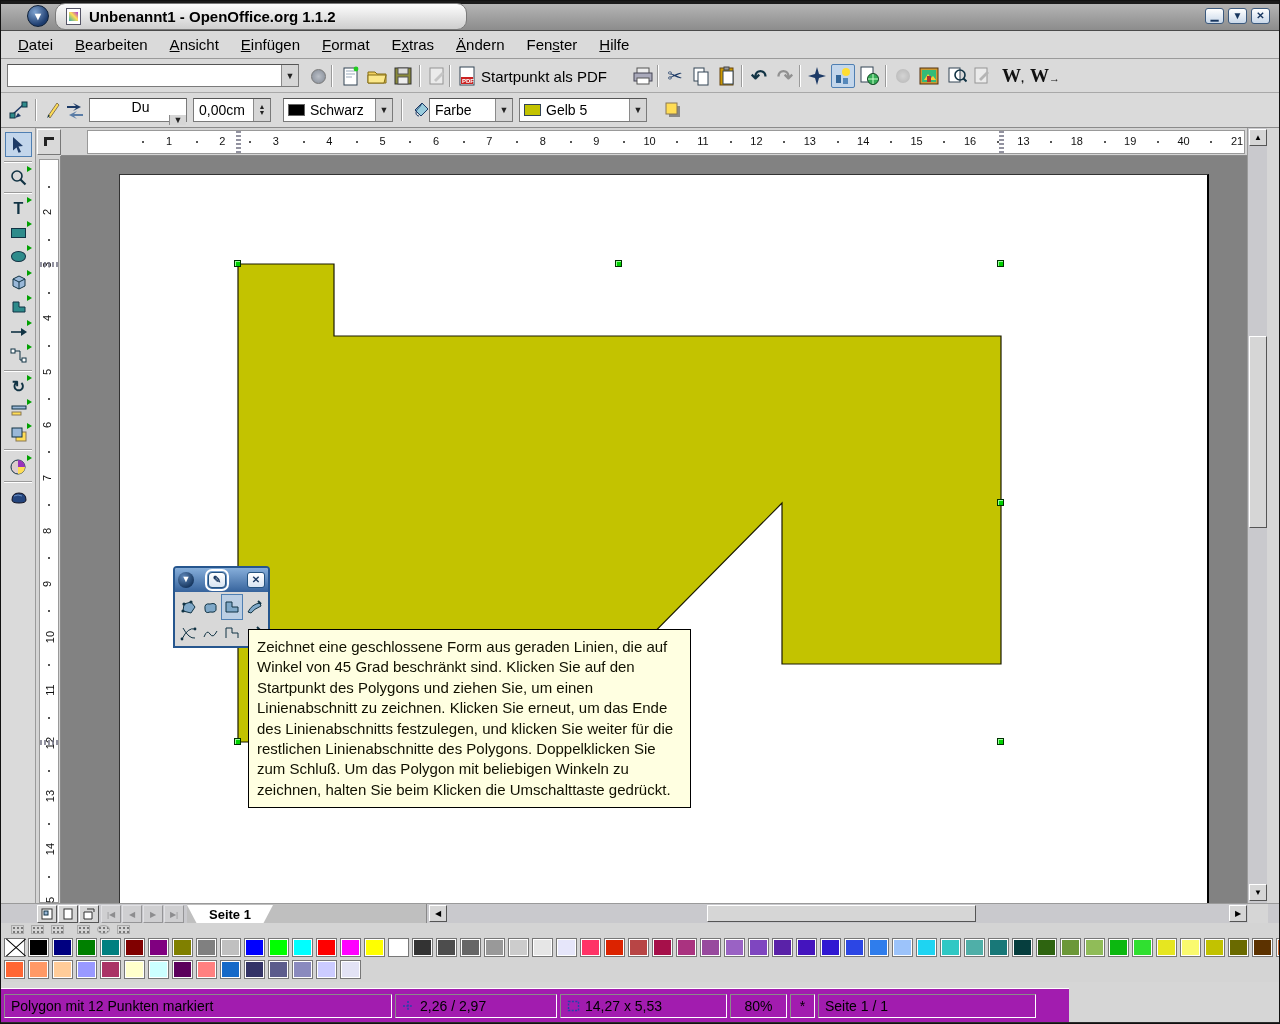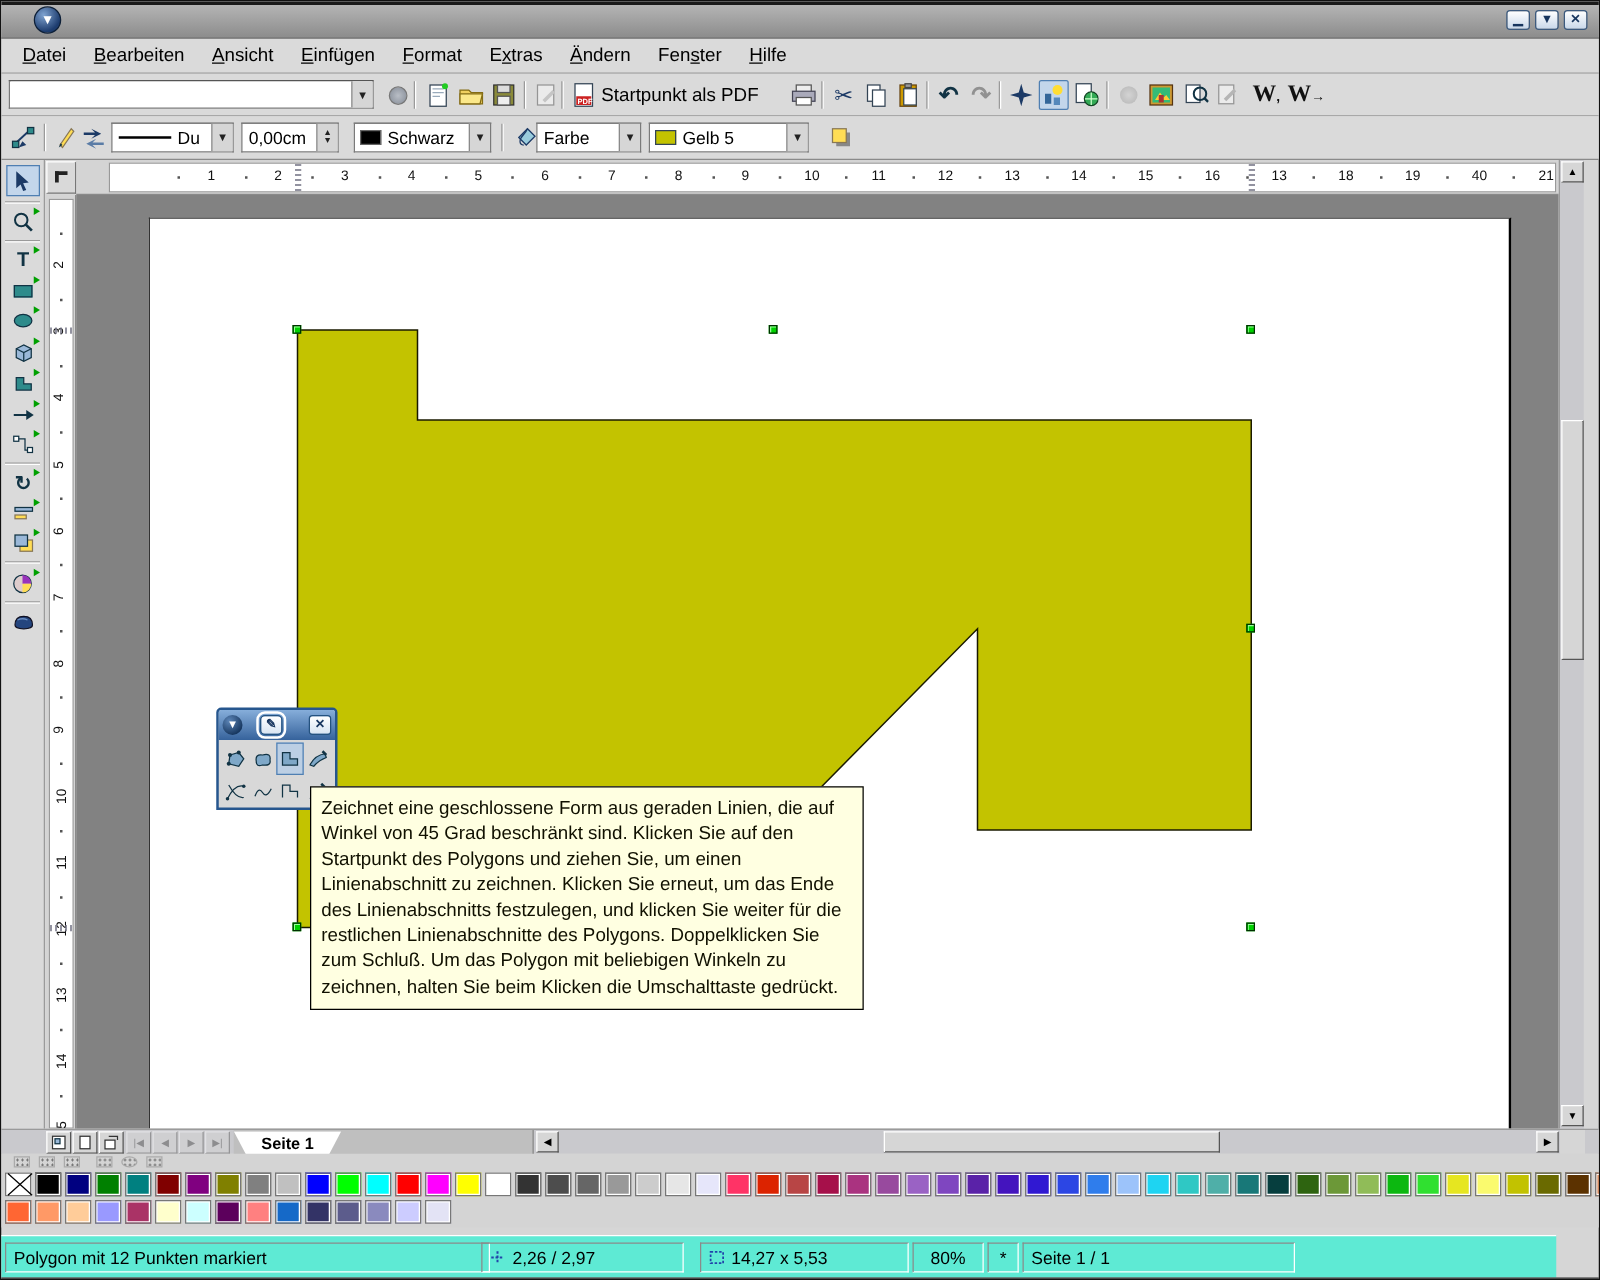--- a/index.html
+++ b/index.html
@@ -74,32 +74,38 @@
   #tabstrip{position:absolute;left:36px;top:0;width:390px;height:20px;background:#BFBFBF;border-right:1px solid #888;}
   
   #optionstrip{left:0;top:922px;width:1280px;height:13px;background:#D4D4D4;}
   .opt-ico{position:absolute;top:2px;width:13px;height:9px;background:radial-gradient(#777 1px,transparent 1px);background-size:4px 4px;border:1px solid #aaa;}
   #colorbar{left:0;top:935px;width:1280px;height:46px;background:#D4D4D4;}
   .sw{position:absolute;width:21px;height:19px;border:1px solid #777;box-shadow:inset 0 0 0 1px #fff;}
   .sw.none{background:#fff;}
   .sw.none:before,.sw.none:after{content:"";position:absolute;left:-2px;top:8px;width:26px;height:1px;background:#000;}
   .sw.none:before{transform:rotate(42deg);}
   .sw.none:after{transform:rotate(-42deg);}
-  #statusbar{left:0;top:987px;width:1244px;height:34px;background:#5eead4;border-top:1px solid #fff;}
+  #statusbar{left:0;top:987px;width:1068px;height:34px;background:#a21caf;border-top:1px solid #fff;}
   .sfield{position:absolute;top:5px;height:24px;border:1px solid #8a8a8a;border-bottom-color:#fff;border-right-color:#fff;font-size:14px;color:#000;display:flex;align-items:center;padding:0 6px;gap:5px;}
   #winbottom{left:0;top:1021px;width:1280px;height:3px;background:#2a2a2a;}
   svg{display:block;}
 </style>
 </head>
 <body>
 
 <div id="win">
 
   <div id="titlebar" class="abs">
     <div id="sysmenu-btn" class="abs"><span>▼</span></div>
+    <div id="title-pill" class="abs">
+      <span class="doc-ico">
+          <i></i>
+        </span>
+      <span id="title-text">Unbenannt1 - OpenOffice.org 1.1.2</span>
+    </div>
     <div class="win-btn abs" style="left:1204px;"><span>▁</span></div>
     <div class="win-btn abs" style="left:1227px;"><span>▼</span></div>
     <div class="win-btn abs" style="left:1250px;"><span>✕</span></div>
   </div>
 
   <div id="menubar" class="abs">
       <span class="menu-item"><u>D</u>atei</span>
       <span class="menu-item"><u>B</u>earbeiten</span>
       <span class="menu-item"><u>A</u>nsicht</span>
       <span class="menu-item"><u>E</u>infügen</span>
@@ -254,21 +260,21 @@
           <path d="M4 16 L13 3 L15 5 L6 18 Z" fill="#FD5" stroke="#875"></path>
           <path d="M3 18l3-2-1.5-1.5z" fill="#134"></path>
         </svg>
       </div>
     <div class="ti" style="left:62px;">
         <svg width="20" height="20">
           <path d="M2 6h9l-3-3 8 4-8 4 3-3H2z" fill="#1c3a66"></path>
           <path d="M18 14h-9l3-3-8 4 8 4-3-3h9z" fill="#5a7ca6"></path>
         </svg>
       </div>
-    <div class="combo" style="left:88px;top:5px;width:98px;height:24px;padding-left:5px;">
+    <div class="combo" style="left:88px;top:5px;width:98px;height:24px;padding-left:5px;flex-direction:column;">
       <span style="display:inline-block;width:42px;height:2px;background:#000;margin-right:5px;"></span>
       <span>Du</span>
       <span class="arr">▼</span>
     </div>
     <div class="combo" style="left:192px;top:5px;width:78px;height:24px;padding-left:5px;">
       <span>0,00cm</span>
       <span class="arr" style="flex-direction:column;font-size:7px;line-height:6px;">▲<br>▼</span>
     </div>
     <div class="combo" style="left:282px;top:5px;width:110px;height:24px;padding-left:4px;gap:5px;">
       <span id="linecolor-swatch" style="display: inline-block; width: 17px; height: 12px; border: 1px solid rgb(102, 102, 102); background: rgb(0, 0, 0);"></span>
@@ -692,21 +698,21 @@
       <div class="sw" title="#5C5C8C" style="left: 267px; top: 24px; background: rgb(92, 92, 140);"></div>
       <div class="sw" title="#8A8ABE" style="left: 291px; top: 24px; background: rgb(138, 138, 190);"></div>
       <div class="sw" title="#CCCCFF" style="left: 315px; top: 24px; background: rgb(204, 204, 255);"></div>
       <div class="sw" title="#E3E3F5" style="left: 339px; top: 24px; background: rgb(227, 227, 245);"></div>
     </div>
 
   <div id="statusbar" class="abs">
     <div class="sfield" style="left:3px;width:388px;">
         <span>Polygon mit 12 Punkten markiert</span>
       </div>
-    <div class="sfield" style="left:384px;width:162px;">
+    <div class="sfield" style="left:394px;width:162px;">
       <svg width="13" height="12">
           <path d="M6 1v10M1 6h10" stroke="#2244AA" stroke-width="1.6" stroke-dasharray="2 1.4"></path>
         </svg>
       <span>2,26 / 2,97</span>
     </div>
     <div class="sfield" style="left:559px;width:167px;">
       <svg width="13" height="12">
           <rect x="1.5" y="1.5" width="10" height="9" fill="none" stroke="#2244AA" stroke-width="1.4" stroke-dasharray="2 1.4"></rect>
         </svg>
       <span>14,27 x 5,53</span>

